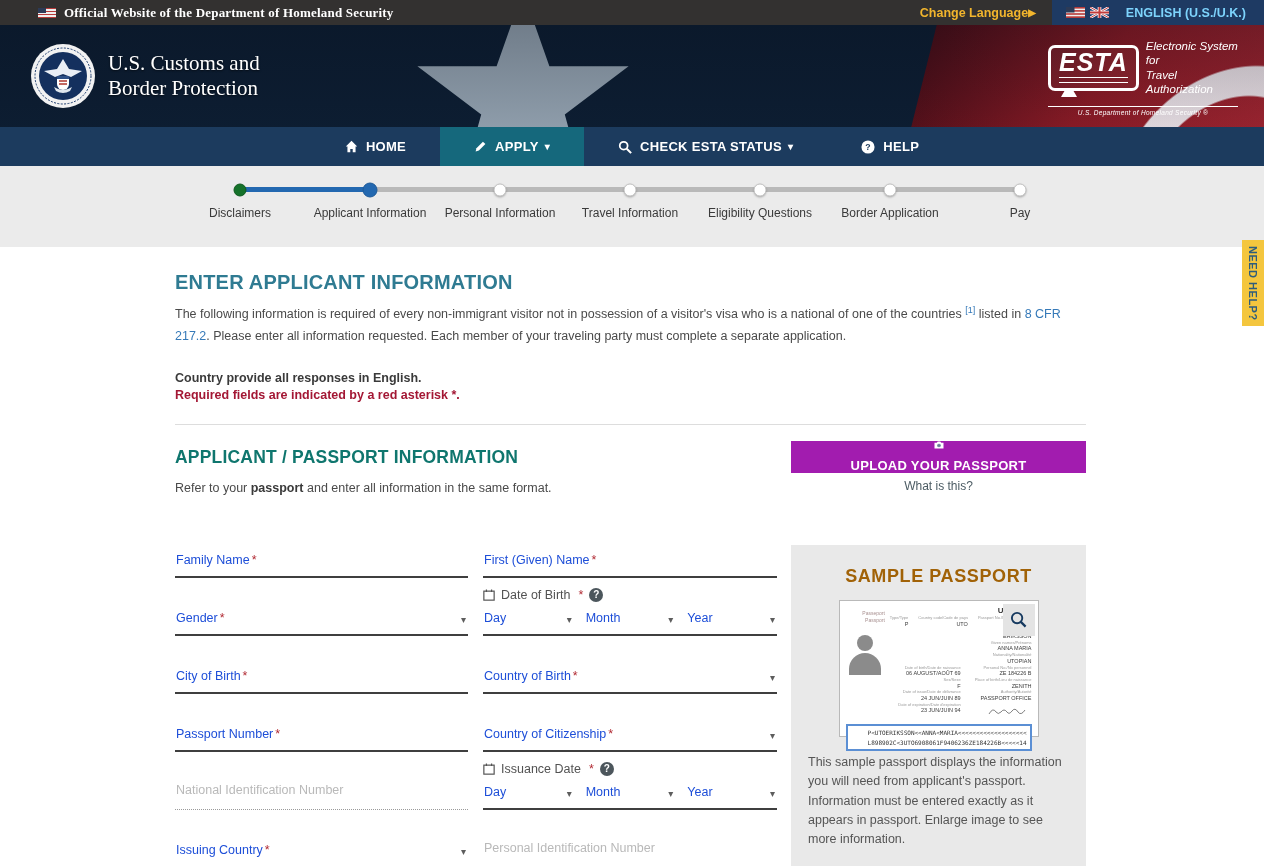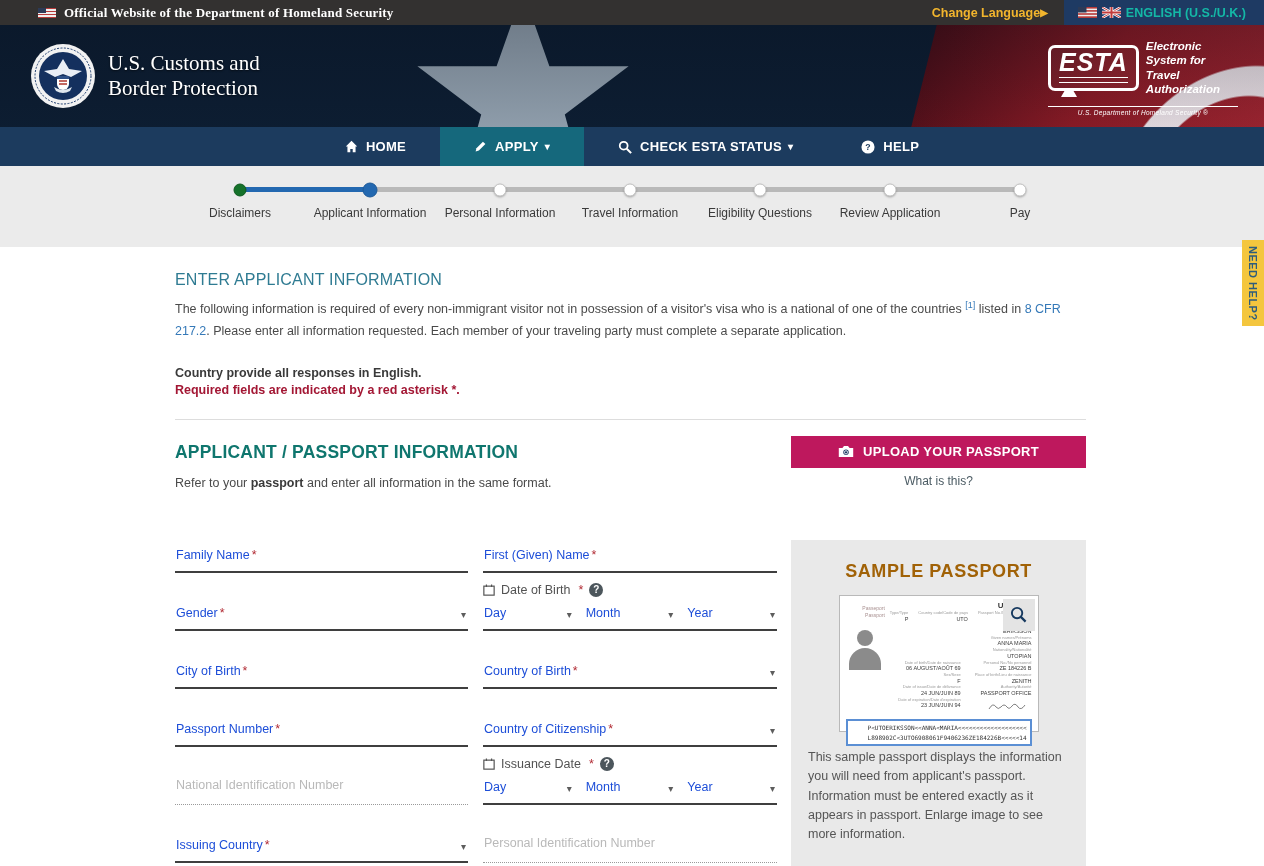--- a/index.html
+++ b/index.html
@@ -11,41 +11,41 @@
   .topbar { height:25px; background:#333130; display:flex; align-items:center; color:#fff; }
   .topbar-left { display:flex; align-items:center; gap:8px; padding-left:38px; flex:1; }
   .usflag-sm { width:18px; height:10px; position:relative; flex:0 0 auto;
     background:repeating-linear-gradient(#b73a39 0 1.5px,#efefef 1.5px 3px); }
   .usflag-sm::after { content:""; position:absolute; left:0; top:0; width:8px; height:5px; background:#2c3a56; }
   .official-text { font-family:"Liberation Serif", serif; font-weight:bold; font-size:13px; letter-spacing:.2px; }
   .change-lang { color:#f2b52d; font-weight:bold; font-size:12.5px; display:flex; align-items:center; margin-right:16px; cursor:pointer; }
   .change-lang .arrow { font-size:10px; }
   .lang-box { height:25px; background:#1e3a63; display:flex; align-items:center; gap:5px; padding:0 18px 0 14px; min-width:188px; cursor:pointer; }
   .lang-box .flag { width:19px; height:11px; display:block; }
-  .lang-label { color:#14b8a6; font-weight:bold; font-size:12.5px; margin-left:0; }
+  .lang-label { color:#7dd3fc; font-weight:bold; font-size:12.5px; margin-left:12px; }
 
   
   .hero { position:relative; height:102px; background:#0d1e33; overflow:hidden; }
   .hero-star { position:absolute; left:408px; top:-38px; opacity:.88; }
   .hero-red { position:absolute; right:-60px; top:0; width:400px; height:102px;
     transform:skewX(-14deg);
     background:
       radial-gradient(circle at 330px 150px, rgba(240,240,245,0) 78px, rgba(240,240,245,.92) 80px 108px, rgba(240,240,245,0) 110px),
       linear-gradient(110deg,#4a0e18 0%,#8c1b26 45%,#a32733 100%); }
   .hero-shade { position:absolute; inset:0; background:linear-gradient(180deg, rgba(5,10,20,.25), rgba(5,10,20,.05)); }
   .hero-inner { position:absolute; inset:0; display:flex; align-items:center; }
   .seal { margin-left:30px; flex:0 0 auto; }
   .agency-title { margin-left:12px; color:#fff; font-family:"Liberation Serif", serif; font-size:21px; line-height:1.2; text-shadow:0 1px 2px rgba(0,0,0,.6); }
   .esta-logo { position:absolute; right:26px; top:14px; color:#fff; width:190px; }
   .esta-top { display:flex; align-items:center; gap:7px; }
   .esta-screen { border:3px solid #fff; border-radius:7px; padding:1px 8px 5px; position:relative; background:rgba(255,255,255,.03); }
   .esta-word { font-size:25px; font-weight:bold; font-style:italic; letter-spacing:1px; line-height:1.1; }
   .esta-lines { height:6px; border-top:1.5px solid #fff; border-bottom:1.5px solid #fff; margin-top:1px; }
   .esta-stand { position:absolute; left:10px; bottom:-9px; width:16px; height:7px; background:#fff; clip-path:polygon(25% 0,75% 0,100% 100%,0 100%); }
-  .esta-tag { font-size:11.5px; font-weight:bold; font-style:italic; line-height:1.25; }
+  .esta-tag { font-size:11.5px; font-weight:normal; font-style:italic; line-height:1.25; }
   .esta-sub { border-top:1.5px solid #fff; margin-top:9px; padding-top:2px; font-size:6.5px; font-style:italic; letter-spacing:.3px; text-align:center; }
 
   
   .nav { height:39px; background:#1c3b5e; display:flex; justify-content:center; }
   .nav-item { display:flex; align-items:center; gap:8px; padding:0 34px; color:#fff; font-weight:bold; font-size:13px; letter-spacing:.3px; cursor:pointer; }
   .nav-item.active { background:#15687c; }
   .nav-caret { font-size:10px; margin-left:-2px; }
   .nav-icon { display:flex; }
 
   
@@ -53,21 +53,21 @@
   .track { position:absolute; left:240px; top:21px; width:780px; height:5px; background:#b9b9b9; border-radius:3px; }
   .track-fill { position:absolute; left:240px; top:21px; width:130px; height:5px; background:#2368b0; border-radius:3px; }
   .dot { position:absolute; top:23.5px; transform:translate(-50%,-50%); border-radius:50%; cursor:pointer; }
   .dot.complete { width:13px; height:13px; background:#15722a; border:1px solid #0e5a1f; }
   .dot.current  { width:15px; height:15px; background:#2368b0; border:1px solid #1d5a99; }
   .dot.upcoming { width:13px; height:13px; background:#fff; border:1px solid #c2c2c2; box-shadow:0 1px 2px rgba(0,0,0,.25); }
   .step-label { position:absolute; top:40px; transform:translateX(-50%); font-size:12px; color:#3a3a3a; white-space:nowrap; }
 
   
   .main { padding:24px 0 0 175px; }
-  .h1 { color:#2f7b92; font-size:16px; font-weight:400; letter-spacing:.2px; }
+  .h1 { color:#2f7b92; font-size:20px; font-weight:700; letter-spacing:.2px; }
   .intro-p { width:905px; margin-top:9px; font-size:12.5px; color:#4a4a4a; line-height:1.75; }
   .link { color:#3579b8; text-decoration:none; cursor:pointer; }
   sup.link { font-size:9px; }
   .note-bold { margin-top:23px; font-size:12.5px; font-weight:bold; color:#3a3a3a; }
   .note-red { margin-top:3px; font-size:12.5px; font-weight:bold; color:#a31734; }
   .divider { width:911px; border:none; border-top:1px solid #ddd; margin-top:22px; }
 
   .content-cols { display:flex; margin-top:0; }
   .form-col { width:602px; }
   .sec-title { margin-top:22px; color:#0f766e; font-size:17.5px; font-weight:bold; letter-spacing:.2px; }
@@ -84,23 +84,23 @@
   .fline.disabled { border-bottom:1px dotted #9a9a9a; padding-bottom:11px; }
   .fline.disabled input::placeholder { color:#b9b9b9; opacity:1; }
   .dg-label { display:flex; align-items:center; gap:6px; font-size:12.5px; color:#525252; margin-bottom:9px; }
   .dg-selects { display:flex; gap:14px; border-bottom:2px solid #3f3f3f; padding:0 2px 9px 1px; }
   .dsel { flex:1; display:flex; align-items:flex-end; cursor:pointer; }
   .helpq { width:14px; height:14px; border-radius:50%; background:#4c565c; color:#fff; font-size:10px; font-weight:bold;
           display:flex; align-items:center; justify-content:center; cursor:pointer; }
 
   
   .aside { width:295px; margin-left:14px; }
-  .upload-btn { margin-top:16px; width:295px; height:32px; background:#be185d; color:#fff; border:none; font-weight:bold;
+  .upload-btn { margin-top:16px; width:295px; height:32px; background:#a21caf; color:#fff; border:none; font-weight:bold;
     font-size:13px; letter-spacing:.3px; display:flex; align-items:center; justify-content:center; gap:9px; cursor:pointer;
-    font-family:"Liberation Sans", sans-serif; }
+    font-family:"Liberation Sans", sans-serif;flex-direction:column; }
   .what-link { margin-top:6px; text-align:center; font-size:12px; color:#4b5b63; cursor:pointer; }
   .sample-panel { margin-top:52px; background:#e9e9e9; padding:21px 17px 26px; }
   .sample-title { text-align:center; color:#a16207; font-size:18px; font-weight:bold; letter-spacing:.6px; }
   .pp-card { position:relative; width:200px; height:137px; margin:13px auto 0; background:#fff; border:1px solid #b9b9b9; padding:5px 6px;text-align:right; }
   .zoom-btn { position:absolute; top:3px; right:3px; width:32px; height:32px; background:#e4e4e4; display:flex; align-items:center; justify-content:center; cursor:pointer; }
   .pp-top { display:flex; gap:5px; }
   .pp-left { width:48px; padding-top:4px; }
   .pp-doclabel { font-size:5px; color:#a89090; line-height:1.5; }
   .avatar { width:34px; height:42px; margin:10px auto 0; position:relative; }
   .avatar .head { width:16px; height:16px; border-radius:50%; background:#8b8b8b; margin:0 auto; }
@@ -244,21 +244,21 @@
     <div class="dot upcoming" style="left:500px"></div>
     <div class="dot upcoming" style="left:630px"></div>
     <div class="dot upcoming" style="left:760px"></div>
     <div class="dot upcoming" style="left:890px"></div>
     <div class="dot upcoming" style="left:1020px"></div>
     <div class="step-label" style="left:240px">Disclaimers</div>
     <div class="step-label" style="left:370px">Applicant Information</div>
     <div class="step-label" style="left:500px">Personal Information</div>
     <div class="step-label" style="left:630px">Travel Information</div>
     <div class="step-label" style="left:760px">Eligibility Questions</div>
-    <div class="step-label" style="left:890px">Review Application</div>
+    <div class="step-label" style="left:890px">Border Application</div>
     <div class="step-label" style="left:1020px">Pay</div>
   </div>
 
   <div class="main">
     <div class="h1">ENTER APPLICANT INFORMATION</div>
     <p class="intro-p"><span>The following information is required of every non-immigrant visitor not in possession of a visitor's visa who is a national of one of the countries </span><sup class="link">[1]</sup><span> listed in </span><a class="link">8 CFR 217.2</a><span>. Please enter all information requested. Each member of your traveling party must complete a separate application.</span></p>
     <div class="note-bold">Country provide all responses in English.</div>
     <div class="note-red">Required fields are indicated by a red asterisk *.</div>
     <hr class="divider">
 

